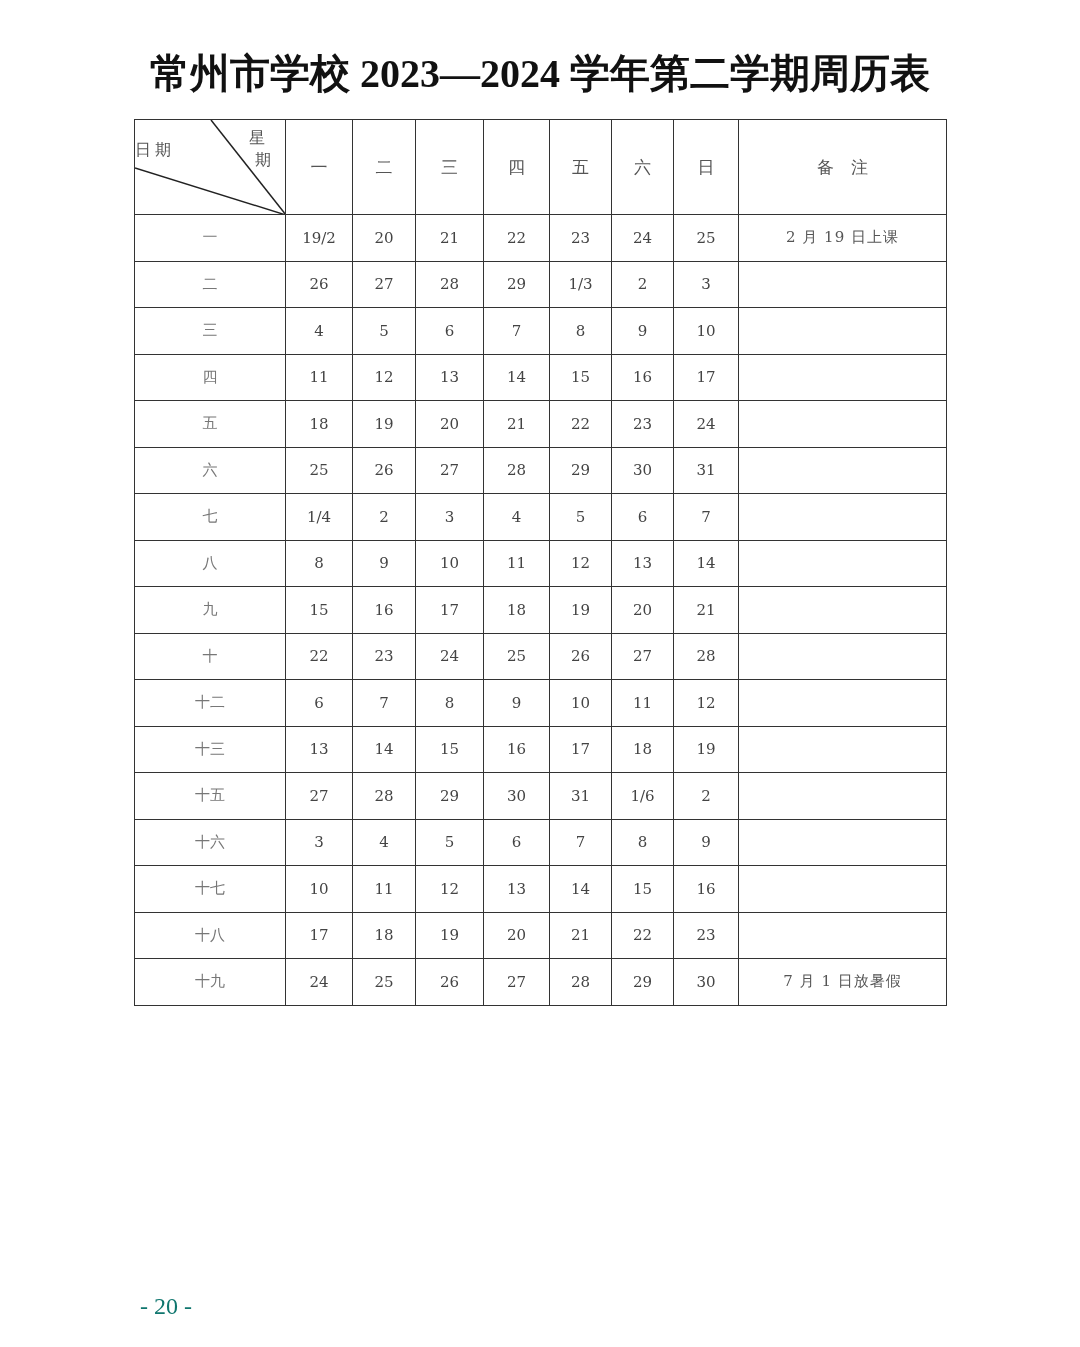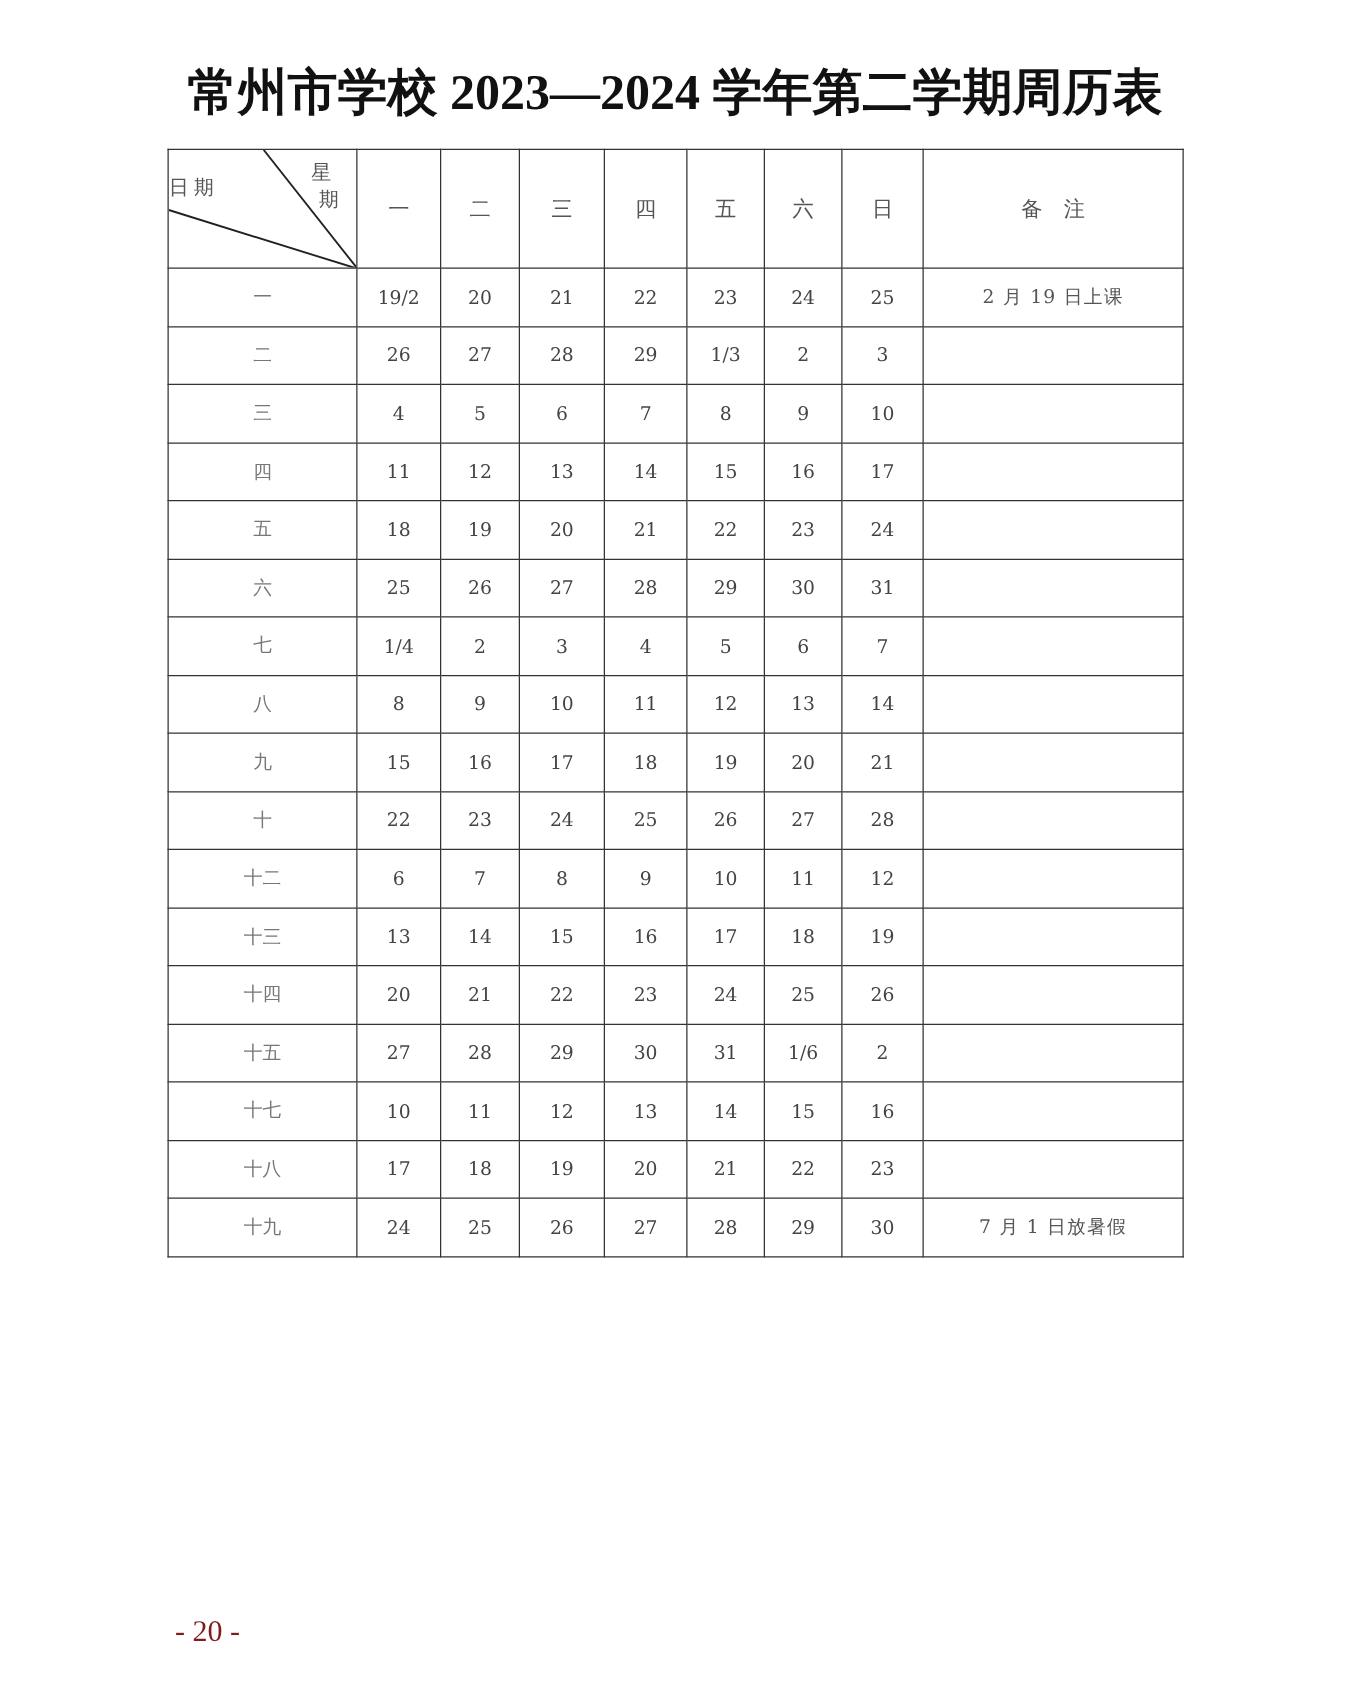--- a/index.html
+++ b/index.html
@@ -7,21 +7,21 @@
   .title { position: absolute; left: 0; top: 44px; width: 1080px; text-align: center; font-family: Liberation Serif, serif; font-weight: bold; font-size: 40px; letter-spacing: 0px; color: #111; line-height: 60px; }
   table.cal { position: absolute; left: 134px; top: 119px; border-collapse: collapse; table-layout: fixed; }
   table.cal td, table.cal th { border: 1.5px solid #333; text-align: center; vertical-align: middle; font-weight: normal; padding: 0; font-size: 15px; color: #444; font-family: "DejaVu Serif", serif; }
   table.cal thead th { height: 94px; font-size: 17px; color: #555; }
   table.cal tbody td { height: 45.5px; }
   .corner { position: relative; overflow: hidden; }
   .corner svg { position: absolute; left: 0; top: 0; }
   .corner span { position: absolute; font-size: 16px; color: #555; font-family: "DejaVu Sans", sans-serif; }
   .week-cell { font-family: "DejaVu Sans", sans-serif; color: #777 !important; font-size: 15px !important; }
   .note-cell { font-family: "DejaVu Sans", sans-serif; font-size: 15px !important; letter-spacing: 1px; color: #555 !important; }
-  .page-num { position: absolute; left: 140px; top: 1293px; font-family: "Liberation Serif", serif; font-size: 24px; color: #7f1d1d; }
+  .page-num { position: absolute; left: 140px; top: 1293px; font-family: "Liberation Serif", serif; font-size: 24px; color: #0f766e; }
 </style>
 </head>
 <body>
 
 <div class="title">常州市学校 2023—2024 学年第二学期周历表</div>
 
 <table class="cal">
   <colgroup>
     <col style="width:151px">
     <col style="width:67px">
@@ -182,42 +182,42 @@
         <td>13</td>
         <td>14</td>
         <td>15</td>
         <td>16</td>
         <td>17</td>
         <td>18</td>
         <td>19</td>
         <td class="note-cell"></td>
       </tr>
       <tr>
-        <td class="week-cell">十四</td>
-        <td>20</td>
-        <td>21</td>
-        <td>22</td>
-        <td>23</td>
-        <td>24</td>
-        <td>25</td>
-        <td>26</td>
-        <td class="note-cell"></td>
-      </tr>
-      <tr>
         <td class="week-cell">十五</td>
         <td>27</td>
         <td>28</td>
         <td>29</td>
         <td>30</td>
         <td>31</td>
         <td>1/6</td>
         <td>2</td>
         <td class="note-cell"></td>
       </tr>
       <tr>
+        <td class="week-cell">十六</td>
+        <td>3</td>
+        <td>4</td>
+        <td>5</td>
+        <td>6</td>
+        <td>7</td>
+        <td>8</td>
+        <td>9</td>
+        <td class="note-cell"></td>
+      </tr>
+      <tr>
         <td class="week-cell">十七</td>
         <td>10</td>
         <td>11</td>
         <td>12</td>
         <td>13</td>
         <td>14</td>
         <td>15</td>
         <td>16</td>
         <td class="note-cell"></td>
       </tr>

